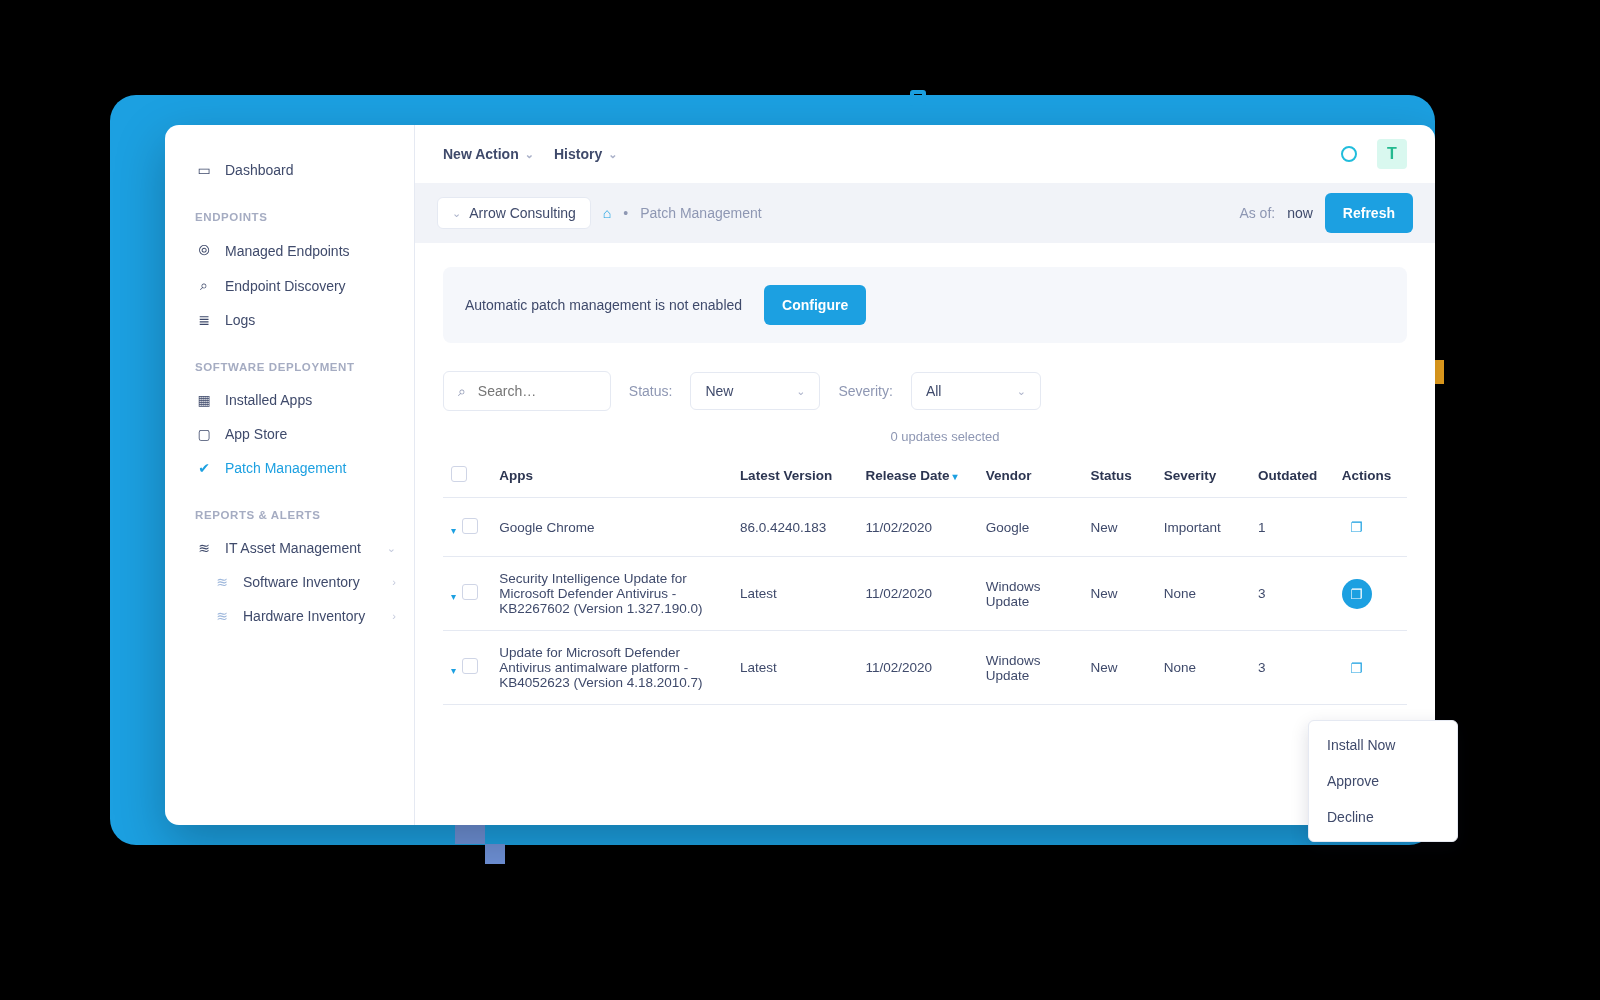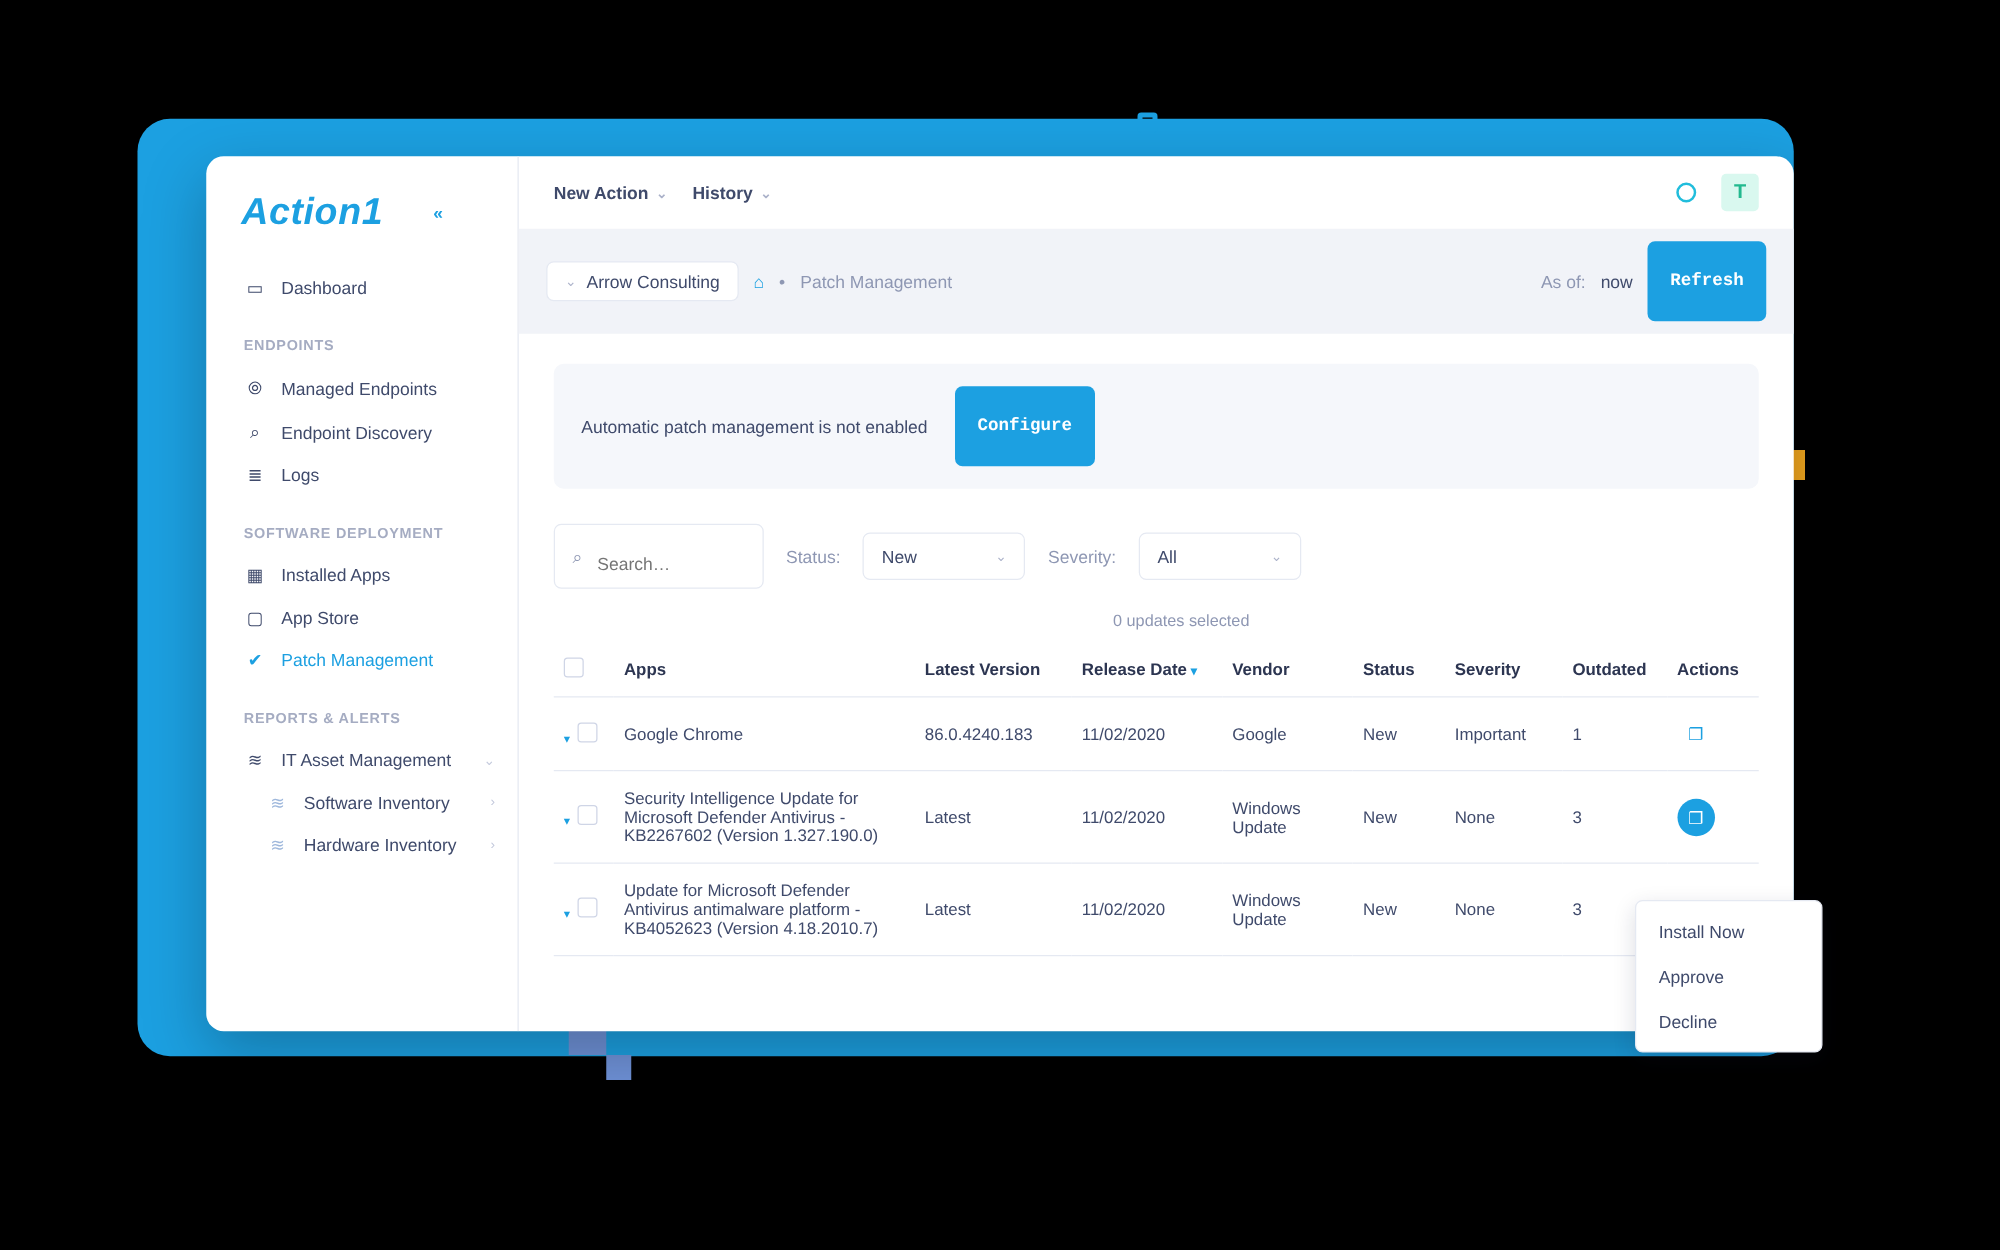--- a/index.html
+++ b/index.html
@@ -36,28 +36,28 @@
   
   .main{flex:1;display:flex;flex-direction:column;}
   .topbar{display:flex;align-items:center;padding:14px 28px;gap:20px;}
   .topbtn{display:flex;align-items:center;gap:6px;color:var(--ink);font-weight:600;font-size:14px;cursor:pointer;}
   .topbtn .chev{color:#aab1c9;font-size:11px;}
   .spacer{flex:1;}
   .circle-ico{width:16px;height:16px;border:2px solid var(--accent);border-radius:50%;}
   .avatar{width:30px;height:30px;border-radius:4px;background:#d9f8ef;color:var(--green);display:flex;align-items:center;justify-content:center;font-weight:700;}
   .crumbbar{display:flex;align-items:center;background:var(--header-bg);padding:10px 22px;gap:12px;color:var(--ink-faint);font-size:14px;}
   .chip{background:#fff;border:1px solid var(--line);border-radius:6px;padding:7px 14px;display:flex;align-items:center;gap:8px;color:var(--ink);}
-  .btn{background:var(--blue);color:#fff;border-radius:6px;padding:24px 18px;font-weight:600;font-size:14px;cursor:pointer;font-family:Liberation Mono, monospace;}
+  .btn{background:var(--blue);color:#fff;border-radius:6px;padding:12px 18px;font-weight:600;font-size:14px;cursor:pointer;}
   .content{padding:24px 28px;}
   .h1{color:var(--ink-strong);font-size:19px;font-weight:700;margin:0 0 26px 2px;}
   .notice{background:var(--bg);border-radius:8px;padding:18px 22px;display:flex;align-items:center;gap:22px;margin-bottom:28px;text-align:center;}
   .notice-text{color:var(--ink);font-size:14px;}
   .filters{display:flex;align-items:center;gap:18px;margin-bottom:18px;}
   .inputbox{border:1px solid var(--line);border-radius:6px;padding:10px 14px;display:flex;align-items:center;gap:10px;color:var(--ink-faint);font-size:14px;}
-  .inputbox input{border:none;outline:none;background:transparent;color:var(--ink);font-size:14px;width:120px;margin-top:12px;}
+  .inputbox input{border:none;outline:none;background:transparent;color:var(--ink);font-size:14px;width:120px;}
   .lbl{color:var(--ink-faint);font-size:14px;}
   .sel{border:1px solid var(--line);border-radius:6px;padding:10px 14px;min-width:130px;display:flex;align-items:center;justify-content:space-between;color:var(--ink);font-size:14px;cursor:pointer;}
   .selected-count{color:var(--ink-faint);font-size:13px;margin:6px 0 10px 40px;text-align:center;}
   
   .tbl{width:100%;border-collapse:collapse;font-size:13.5px;}
   .tbl th{color:var(--ink-strong);font-weight:700;text-align:left;padding:12px 8px;border-bottom:1px solid var(--line);}
   .tbl td{color:var(--ink);padding:14px 8px;border-bottom:1px solid var(--line);vertical-align:middle;}
   .cb{width:16px;height:16px;border:1.6px solid #cfd5e6;border-radius:3px;display:inline-block;}
   .sort{color:var(--blue);font-size:10px;margin-left:3px;}
   .tri{color:var(--blue);font-size:10px;margin-right:6px;cursor:pointer;}
@@ -77,24 +77,20 @@
 
 <div class="deco" style="left:910px;top:90px;width:16px;height:16px;border:4px solid var(--blue);border-radius:3px;"></div>
 <div class="deco sq" style="left:1385px;top:335px;width:34px;height:30px;"></div>
 <div class="deco sq" style="left:1420px;top:360px;width:24px;height:24px;"></div>
 <div class="deco" style="left:455px;top:814px;width:30px;height:30px;background:#6f92d8;"></div>
 <div class="deco" style="left:485px;top:844px;width:20px;height:20px;background:#6f92d8;"></div>
 
 <div class="window">
 
   <aside class="sidebar">
-    <div class="brand-row">
-      <span class="brand">Action1</span>
-      <span class="collapse">«</span>
-    </div>
 
     <div class="nav-item">
       <span class="ico">▭</span>
       <span>Dashboard</span>
     </div>
 
     <div class="sect">ENDPOINTS</div>
     <div class="nav-item">
       <span class="ico">⦾</span>
       <span>Managed Endpoints</span>

